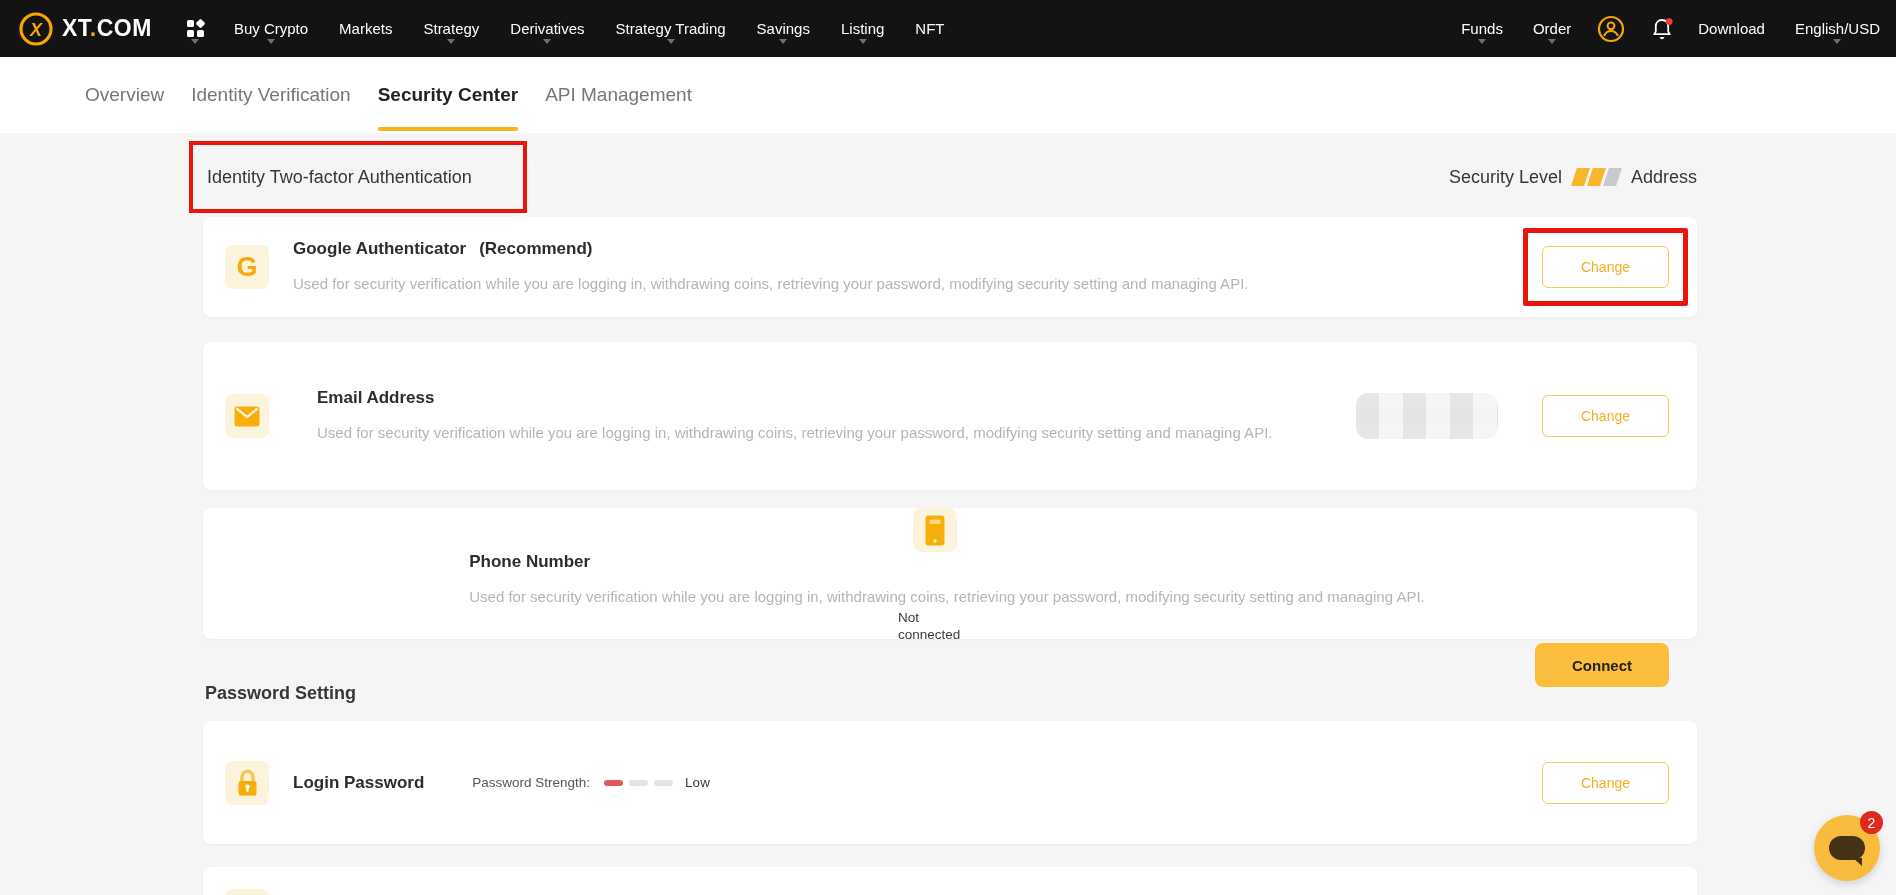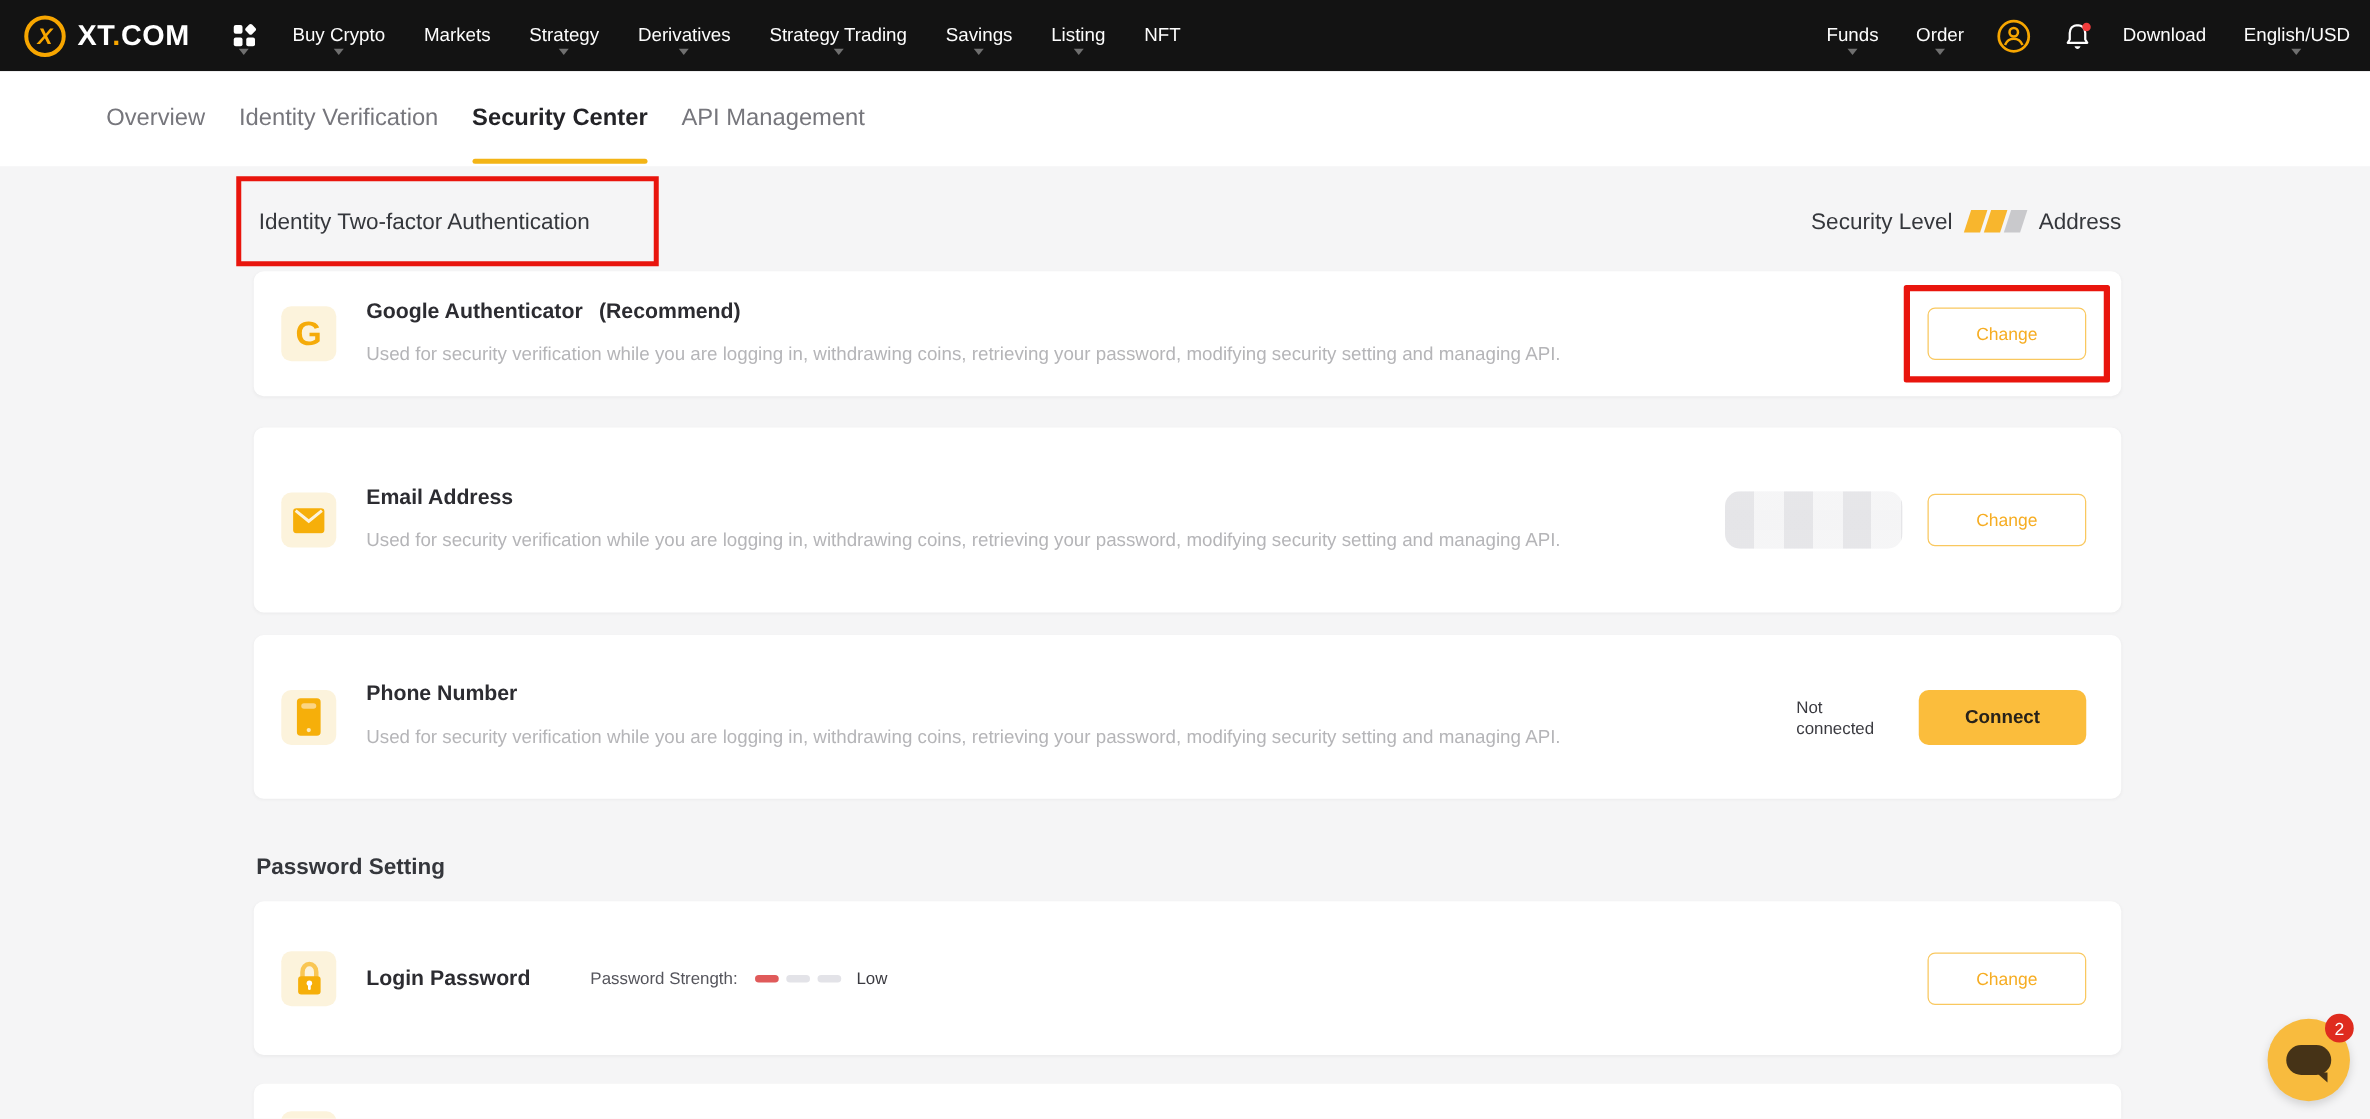--- a/index.html
+++ b/index.html
@@ -43,22 +43,22 @@
   .card-icon { width:44px; height:44px; border-radius:8px; background:#FCF3DC; display:flex; align-items:center; justify-content:center; flex:none; margin-right:24px; }
   .g-glyph { font-size:27px; font-weight:bold; color:#F5AB09; line-height:1; }
   .card-body { flex:1; min-width:0; }
   .card-title-row { display:flex; align-items:center;text-align:center; }
   .card-title { font-size:17px; font-weight:bold; color:#2c2c31; white-space:nowrap; }
   .card-tag { font-size:17px; font-weight:bold; color:#2c2c31; margin-left:13px; white-space:nowrap; }
   .card-desc { font-size:15px; color:#B5B5B8; margin-top:12px; line-height:25px; }
   .just { text-align:justify; }
 
   .card-google { margin-top:4px; height:100px; }
-  .card-email  { margin-top:25px; height:148px; }
-  .card-phone  { margin-top:18px; height:131px; }
+  .card-email  { margin-top:25px; height:148px;gap:24px; }
+  .card-phone  { margin-top:18px; height:131px;flex-direction:column; }
   .card-pw     { height:123px; }
   .card-next   { margin-top:23px; height:120px; align-items:flex-start; padding-top:20px; }
 
   .btn-outline { width:127px; height:42px; border:1px solid #F9C85F; border-radius:6px; background:#fff; color:#F6AD23; font-size:14px;
                  display:flex; align-items:center; justify-content:center; cursor:pointer; flex:none; }
   .btn-filled  { width:134px; height:44px; background:#FBBD3C; border-radius:8px; color:#27221a; font-size:15px; font-weight:bold;
                  display:flex; align-items:center; justify-content:center; cursor:pointer; flex:none; }
   .btn-slot { margin-left:auto; position:relative; flex:none; }
   .red-frame { position:absolute; inset:-18px -19px; border:5px solid #E9150D; border-radius:2px; pointer-events:none; }
 

